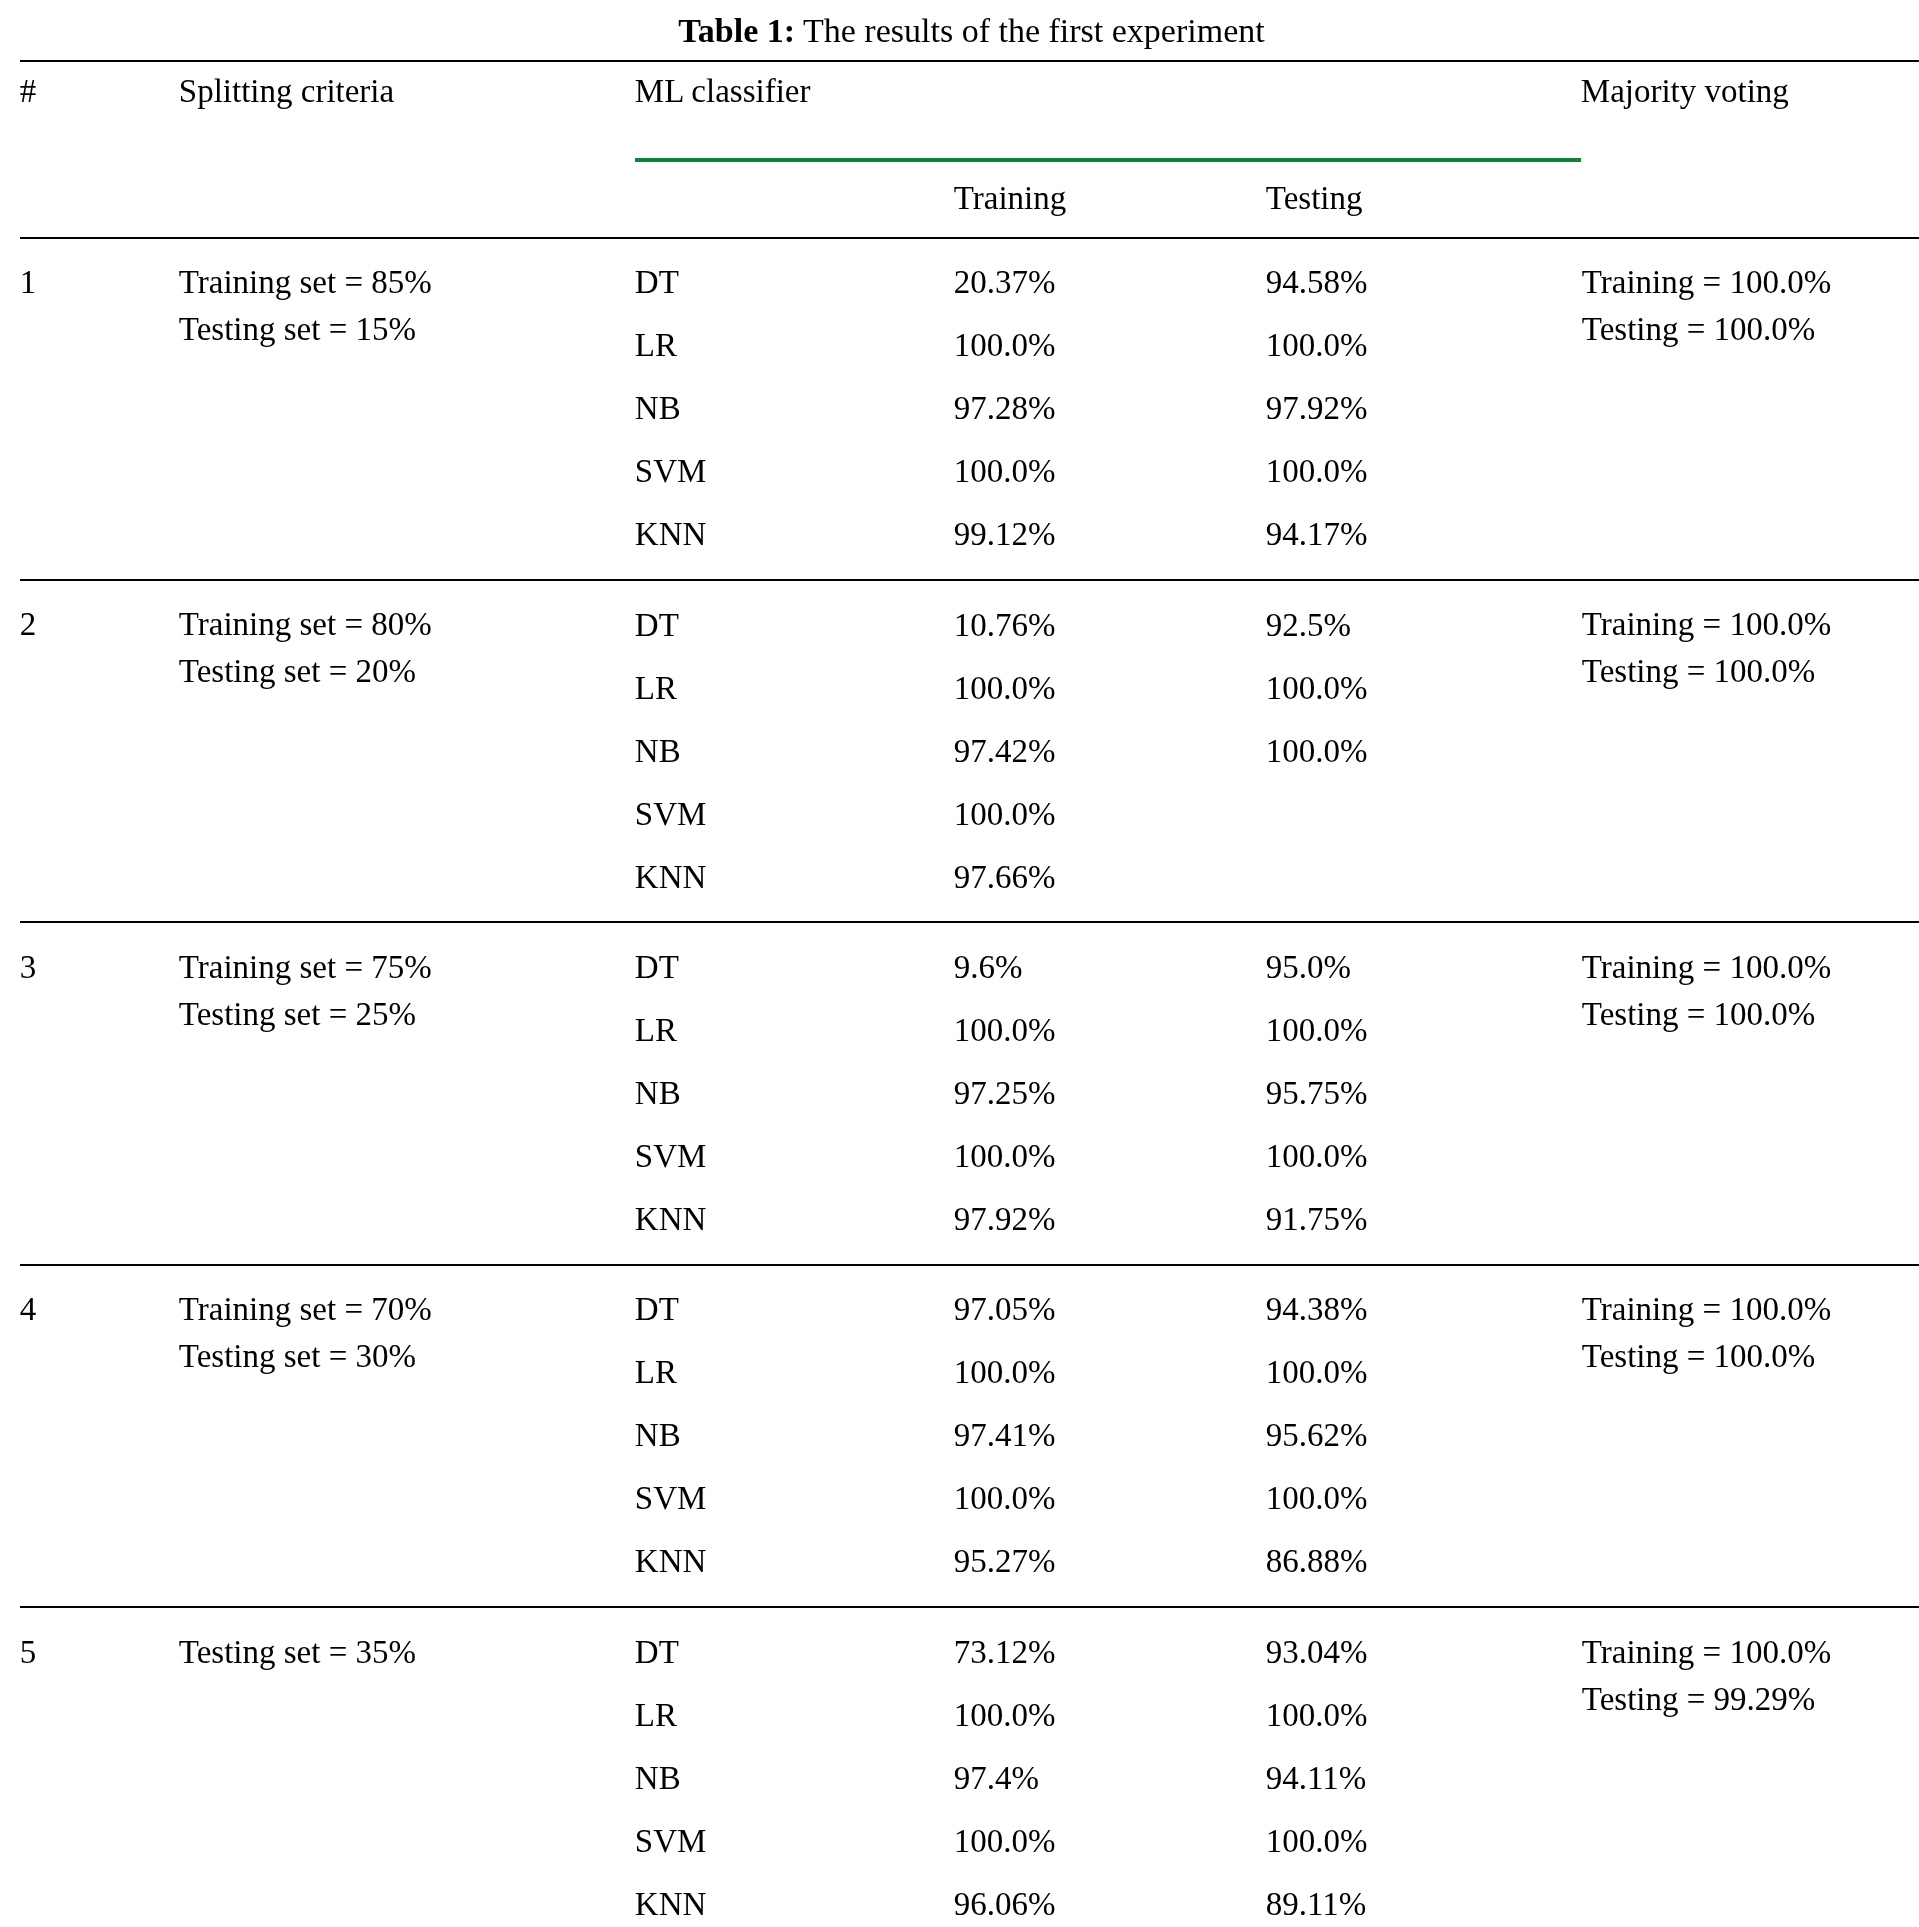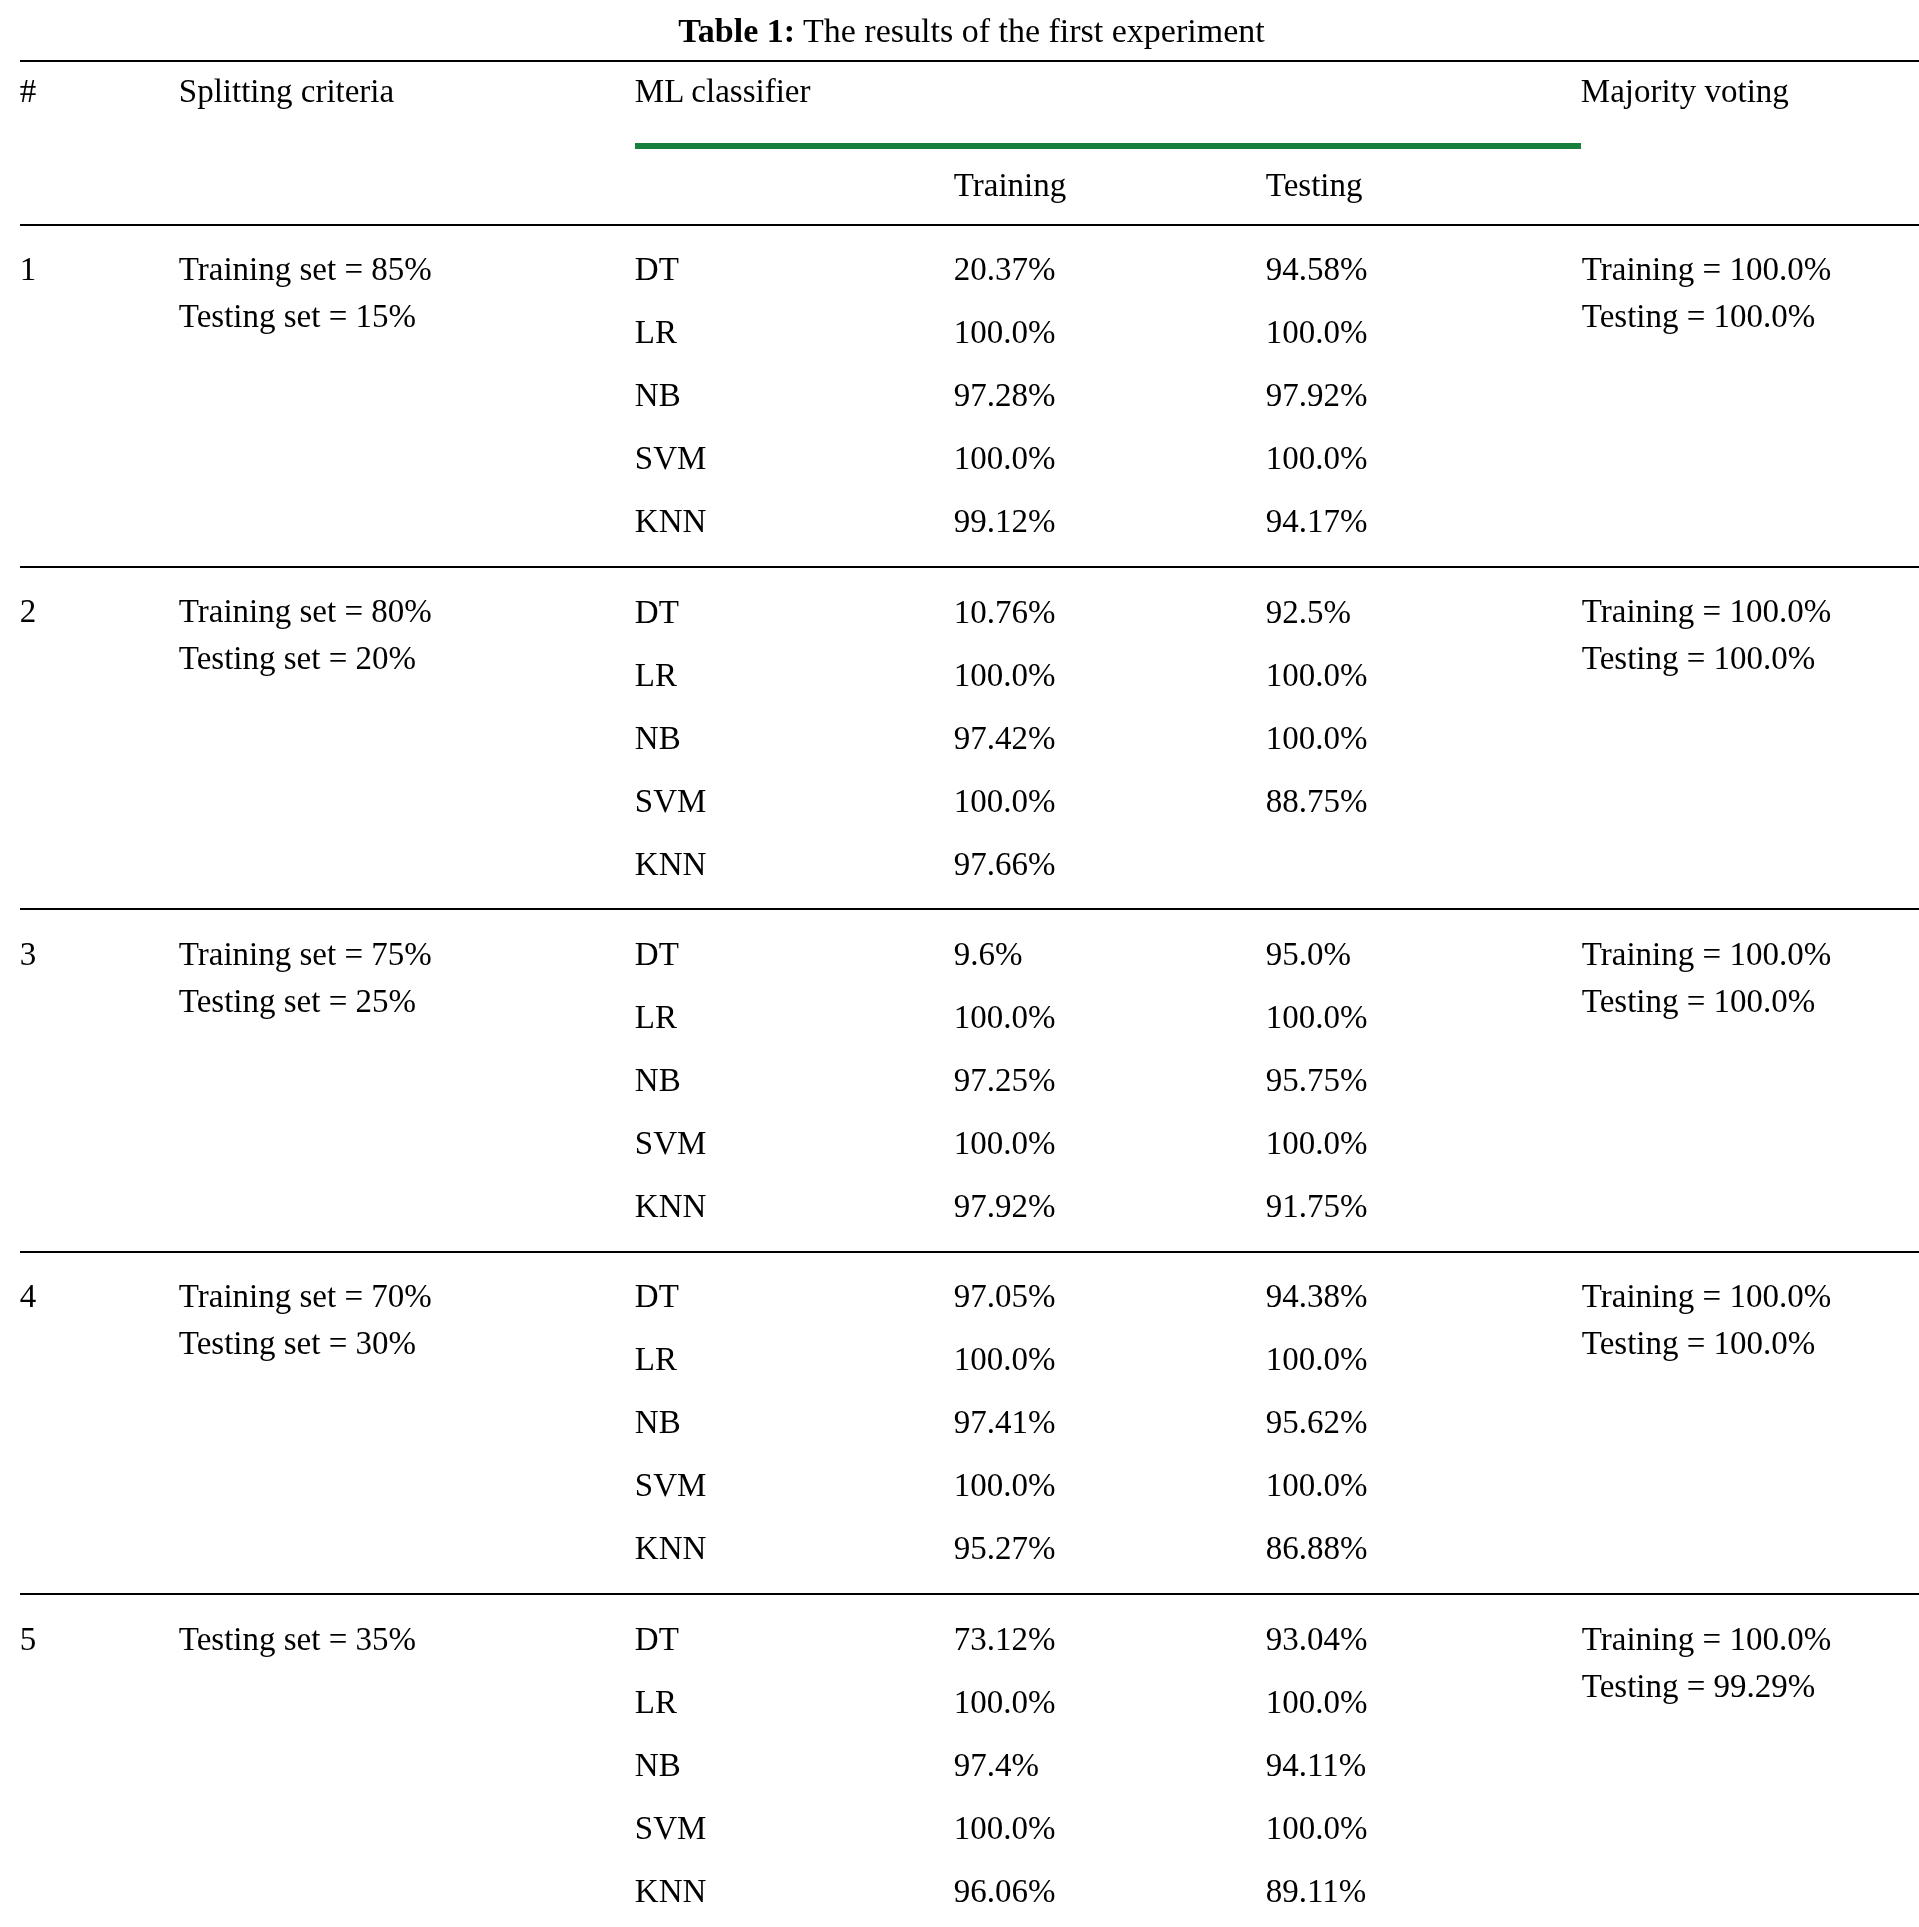--- a/index.html
+++ b/index.html
@@ -25,21 +25,21 @@
     border-top: 2px solid #000;
     border-bottom: 2.9px solid #000;
   }
 
   
   .hrow1 {
     display: grid;
     grid-template-columns: 159px 456px 946px 1fr;
     padding-top: 11.8px;
   }
-  .hrow1 .ml { border-bottom: 6px solid #15803d; padding-bottom: 33px; }
+  .hrow1 .ml { border-bottom: 4px solid #15803d; padding-bottom: 48px; }
   .hrow2 {
     display: grid;
     grid-template-columns: 159px 456px 319px 312px 316px 1fr;
     padding: 17.6px 0 19.6px 0;
   }
   .header { border-bottom: 2px solid #000; }
 
   
   .block {
     display: grid;
@@ -135,21 +135,20 @@
             <div class="line">10.76%</div>
             <div class="line">100.0%</div>
             <div class="line">97.42%</div>
             <div class="line">100.0%</div>
             <div class="line">97.66%</div>
           </div>
           <div class="c">
             <div class="line">92.5%</div>
             <div class="line">100.0%</div>
             <div class="line">100.0%</div>
-            <div class="line">88.75%</div>
           </div>
           <div class="c twoline">
             <div>Training = 100.0%</div>
             <div>Testing = 100.0%</div>
           </div>
         </div>
         <div class="block">
           <div class="c numcell">3</div>
           <div class="c twoline">
             <div>Training set = 75%</div>

